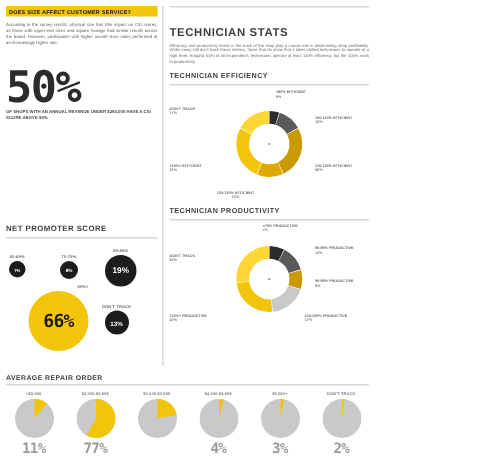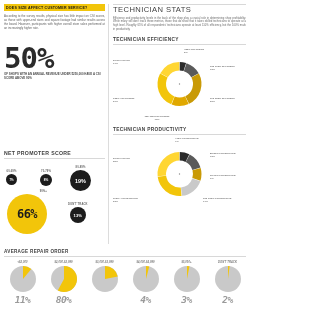--- a/index.html
+++ b/index.html
@@ -62,35 +62,35 @@
     display:flex; align-items:center; justify-content:center;
     font-weight:bold; margin:0 auto;
   }
   .disc.gold { background:#f2c50a; color:#1c1c1c; }
 
   
   .vdiv { position:absolute; left:108px; top:4px; width:1px; height:240px; background:#dcdcdc; }
 
   
   .right { position:absolute; left:113px; top:4px; width:133px; }
-  .right .title { font-size:7.6px; color:#3f3f3f; letter-spacing:.4px; font-weight:normal; }
+  .right .title { font-size:7.6px; color:#3f3f3f; letter-spacing:.4px; font-weight:bold;margin-top:12px; }
   .right .intro { font-size:2.75px; line-height:1.45; color:#6b6b6b; margin-top:2.5px; text-align:justify; }
   .secthdr { font-size:4.8px; margin-top:5px; }
   .sect .rule { margin:1.8px 0 0; }
 
   .donutwrap { position:relative; width:133px; height:77px; }
   .cbl { position:absolute; font-size:2.5px; font-weight:bold; color:#6a6a6a; line-height:1.3; white-space:nowrap; }
   .cbl .pct { font-weight:bold; color:#7a7a7a; }
 
   
   .bottom { position:absolute; left:4px; top:249px; width:242px; }
   .bottom .hdr { font-size:4.6px; }
   .bottom .rule { margin:1.8px 0 0; }
   .pies { display:flex; justify-content:space-between; margin-top:4px; }
-  .pie { width:37px; text-align:center;font-style:italic; }
+  .pie { width:37px; text-align:center; }
   .pie .cat {
     font-size:2.6px; font-weight:bold; color:#777;
     letter-spacing:.1px; white-space:nowrap; margin-bottom:2.5px;
   }
   .pie .val {
     font-family:"DejaVu Sans Mono", monospace;
     font-size:9.5px; font-weight:bold; color:#9a9a9a;
     margin-top:2px; letter-spacing:-.5px;
   }
   .pieart { width:26px; height:26px; margin:0 auto; }
@@ -120,21 +120,21 @@
           <div class="disc" style="width: 11px; height: 11px; font-size: 2.86px;">7%</div>
         </div>
         <div class="chip" style="left: 36px; top: 8px;">
           <div class="lab">70-79%</div>
           <div class="disc" style="width: 12px; height: 12px; font-size: 3.12px;">8%</div>
         </div>
         <div class="chip" style="left: 66px; top: 4px;">
           <div class="lab">80-89%</div>
           <div class="disc" style="width: 21px; height: 21px; font-size: 5.46px;">19%</div>
         </div>
-        <div class="chip" style="left: 3px; top: 28px; text-align: right;">
+        <div class="chip" style="left: 15px; top: 28px; text-align: right;">
           <div class="lab">90%+</div>
           <div class="disc gold" style="width: 40px; height: 40px; font-size: 12px; font-family: &quot;DejaVu Sans Mono&quot;, monospace; letter-spacing: -0.5px;">66%</div>
         </div>
         <div class="chip" style="left: 64px; top: 41px;">
           <div class="lab">DON'T TRACK</div>
           <div class="disc" style="width: 16px; height: 16px; font-size: 4.16px;">13%</div>
         </div>
       </div>
   </div>
 
@@ -237,21 +237,21 @@
               <path d="M13,13 L13,0 A13,13 0 0 1 21.28651186673297,2.9833278439147417 Z" fill="#f2c50a"></path>
             </svg></div>
           <div class="val">11%</div>
         </div>
         <div class="pie">
           <div class="cat">$2,000-$2,999</div>
           <div class="pieart"><svg width="26" height="26" viewBox="0 0 26 26">
               <circle cx="13" cy="13" r="13" fill="#c9c9c9"></circle>
               <path d="M13,13 L13,0 A13,13 0 1 1 6.737202236677704,24.391986840570226 Z" fill="#f2c50a"></path>
             </svg></div>
-          <div class="val">80%</div>
+          <div class="val">77%</div>
         </div>
         <div class="pie">
           <div class="cat">$3,000-$3,999</div>
           <div class="pieart"><svg width="26" height="26" viewBox="0 0 26 26">
               <circle cx="13" cy="13" r="13" fill="#c9c9c9"></circle>
               <path d="M13,13 L13,0 A13,13 0 0 1 25.769734259472955,10.56404291038558 Z" fill="#f2c50a"></path>
             </svg></div>
         </div>
         <div class="pie">
           <div class="cat">$4,000-$4,999</div>

